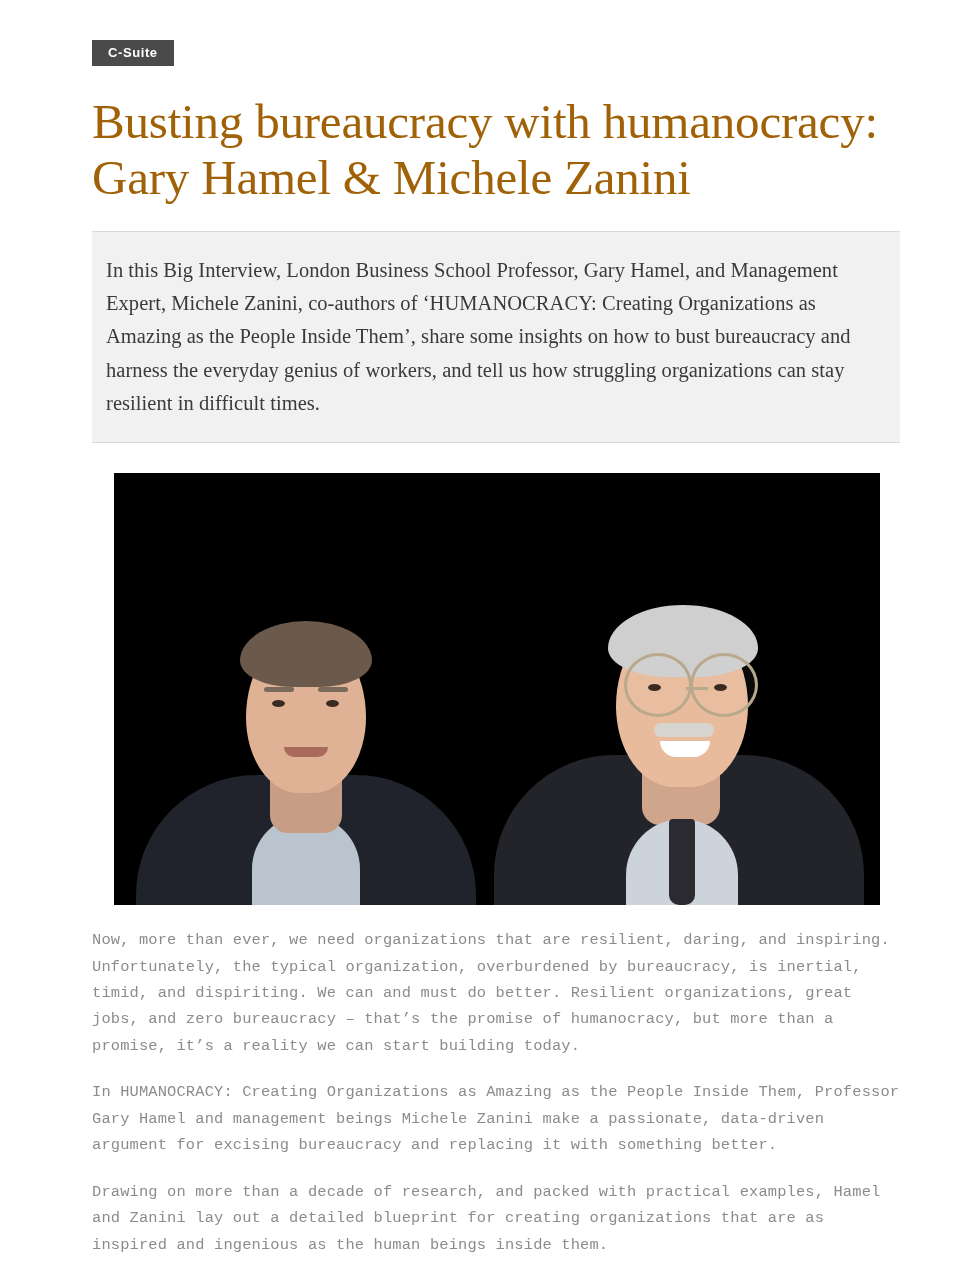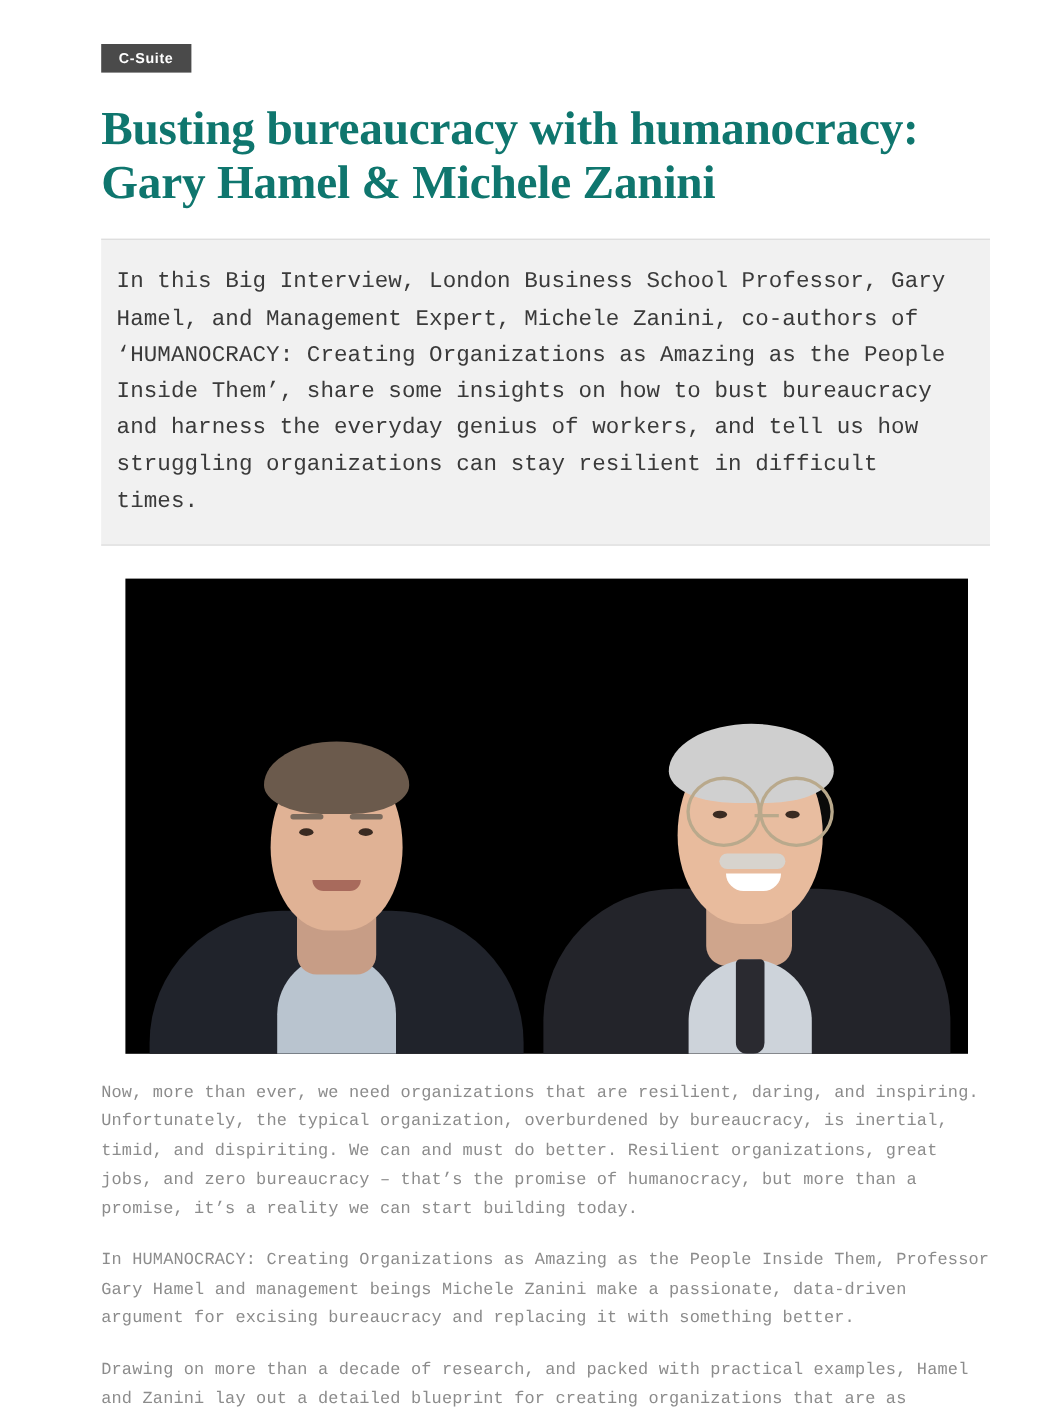--- a/index.html
+++ b/index.html
@@ -41,44 +41,44 @@
     font-weight: bold;
     letter-spacing: 0.6px;
     padding: 6px 16px 6px 16px;
     line-height: 1.1;
     font-family: "Liberation Sans", sans-serif;
   }
 
   
   h1.title {
     font-family: "Liberation Serif", serif;
-    font-weight: bold;
-    font-size: 43px;
+    font-weight: normal;
+    font-size: 49px;
     line-height: 1.13;
-    color: #0f766e;
+    color: #a16207;
     margin: 28px 0 0 0;
     letter-spacing: -0.2px;
     max-width: 790px;
   }
 
   
   .standfirst {
     margin-top: 26px;
     background: #f1f1f1;
     border-top: 1px solid #d9d9d9;
     border-bottom: 1px solid #d9d9d9;
     padding: 22px 18px 22px 14px;
     box-sizing: border-box;
   }
   .standfirst p {
     margin: 0;
     font-size: 20.5px;
     line-height: 1.62;
     color: #3a3a3a;
-    font-family: Liberation Mono, monospace;
+    font-family: Liberation Serif, serif;
     letter-spacing: 0.05px;
   }
 
   
   .hero {
     margin: 30px 0 0 22px;
     width: 766px;
     height: 432px;
     background: #000000;
     position: relative;

